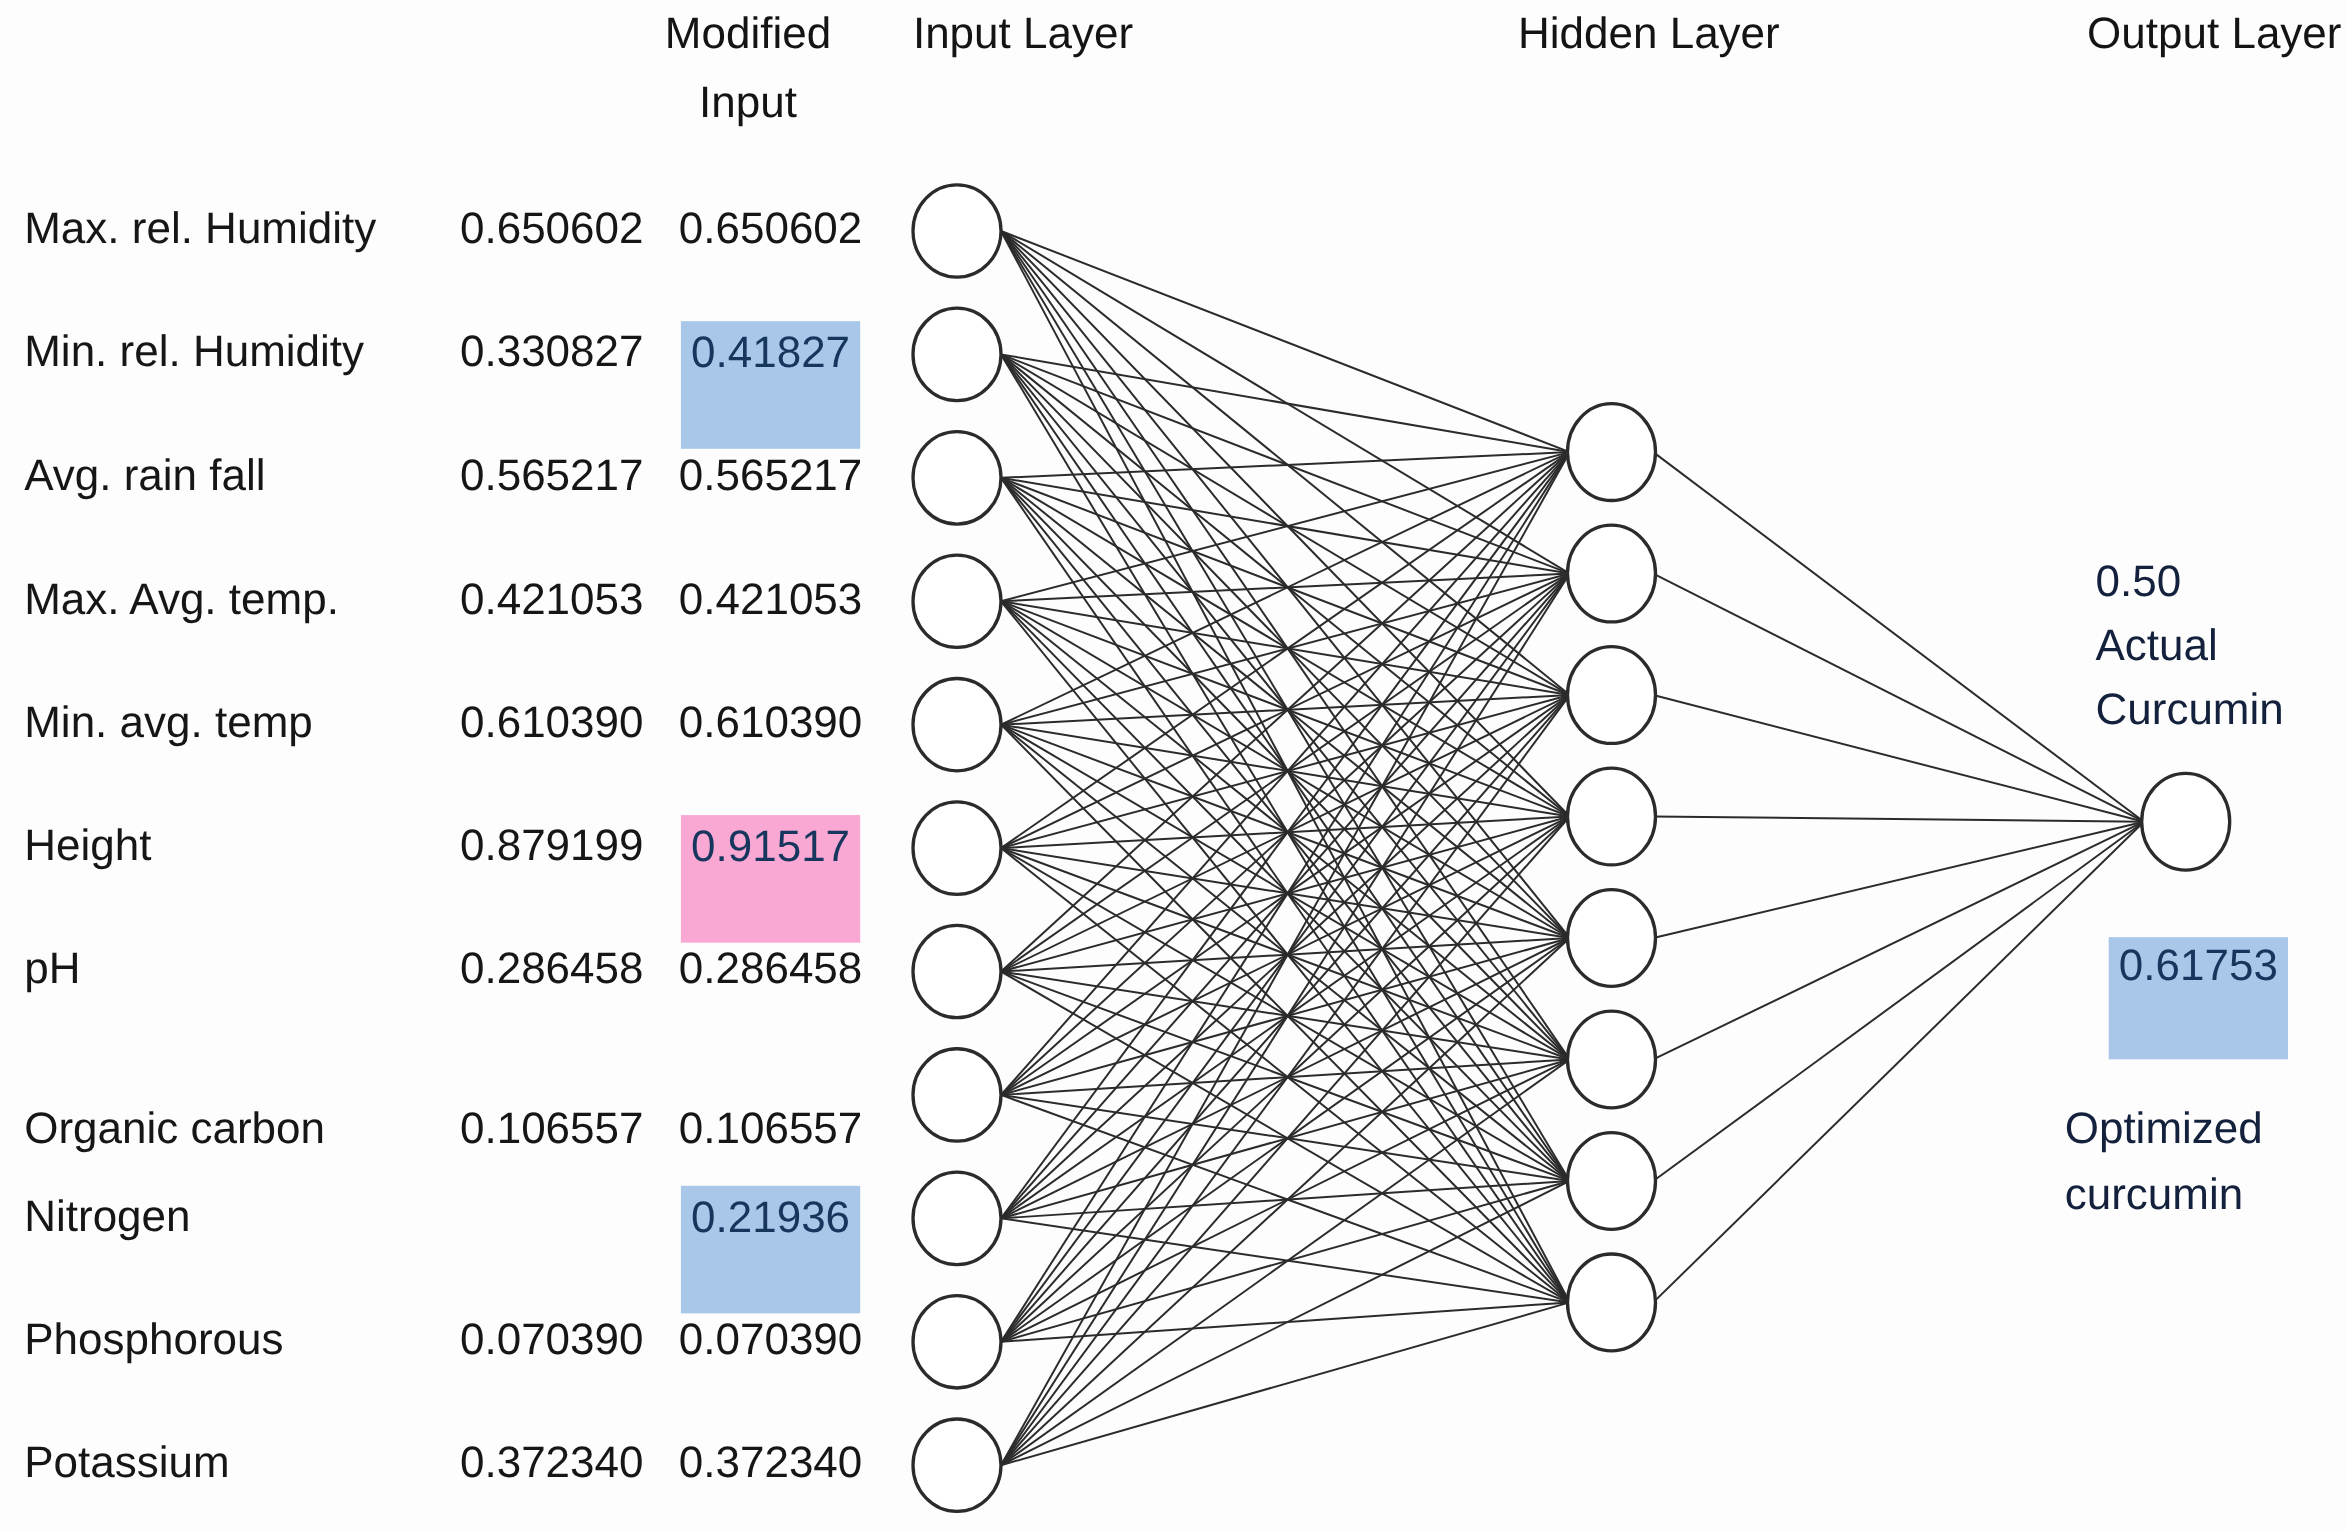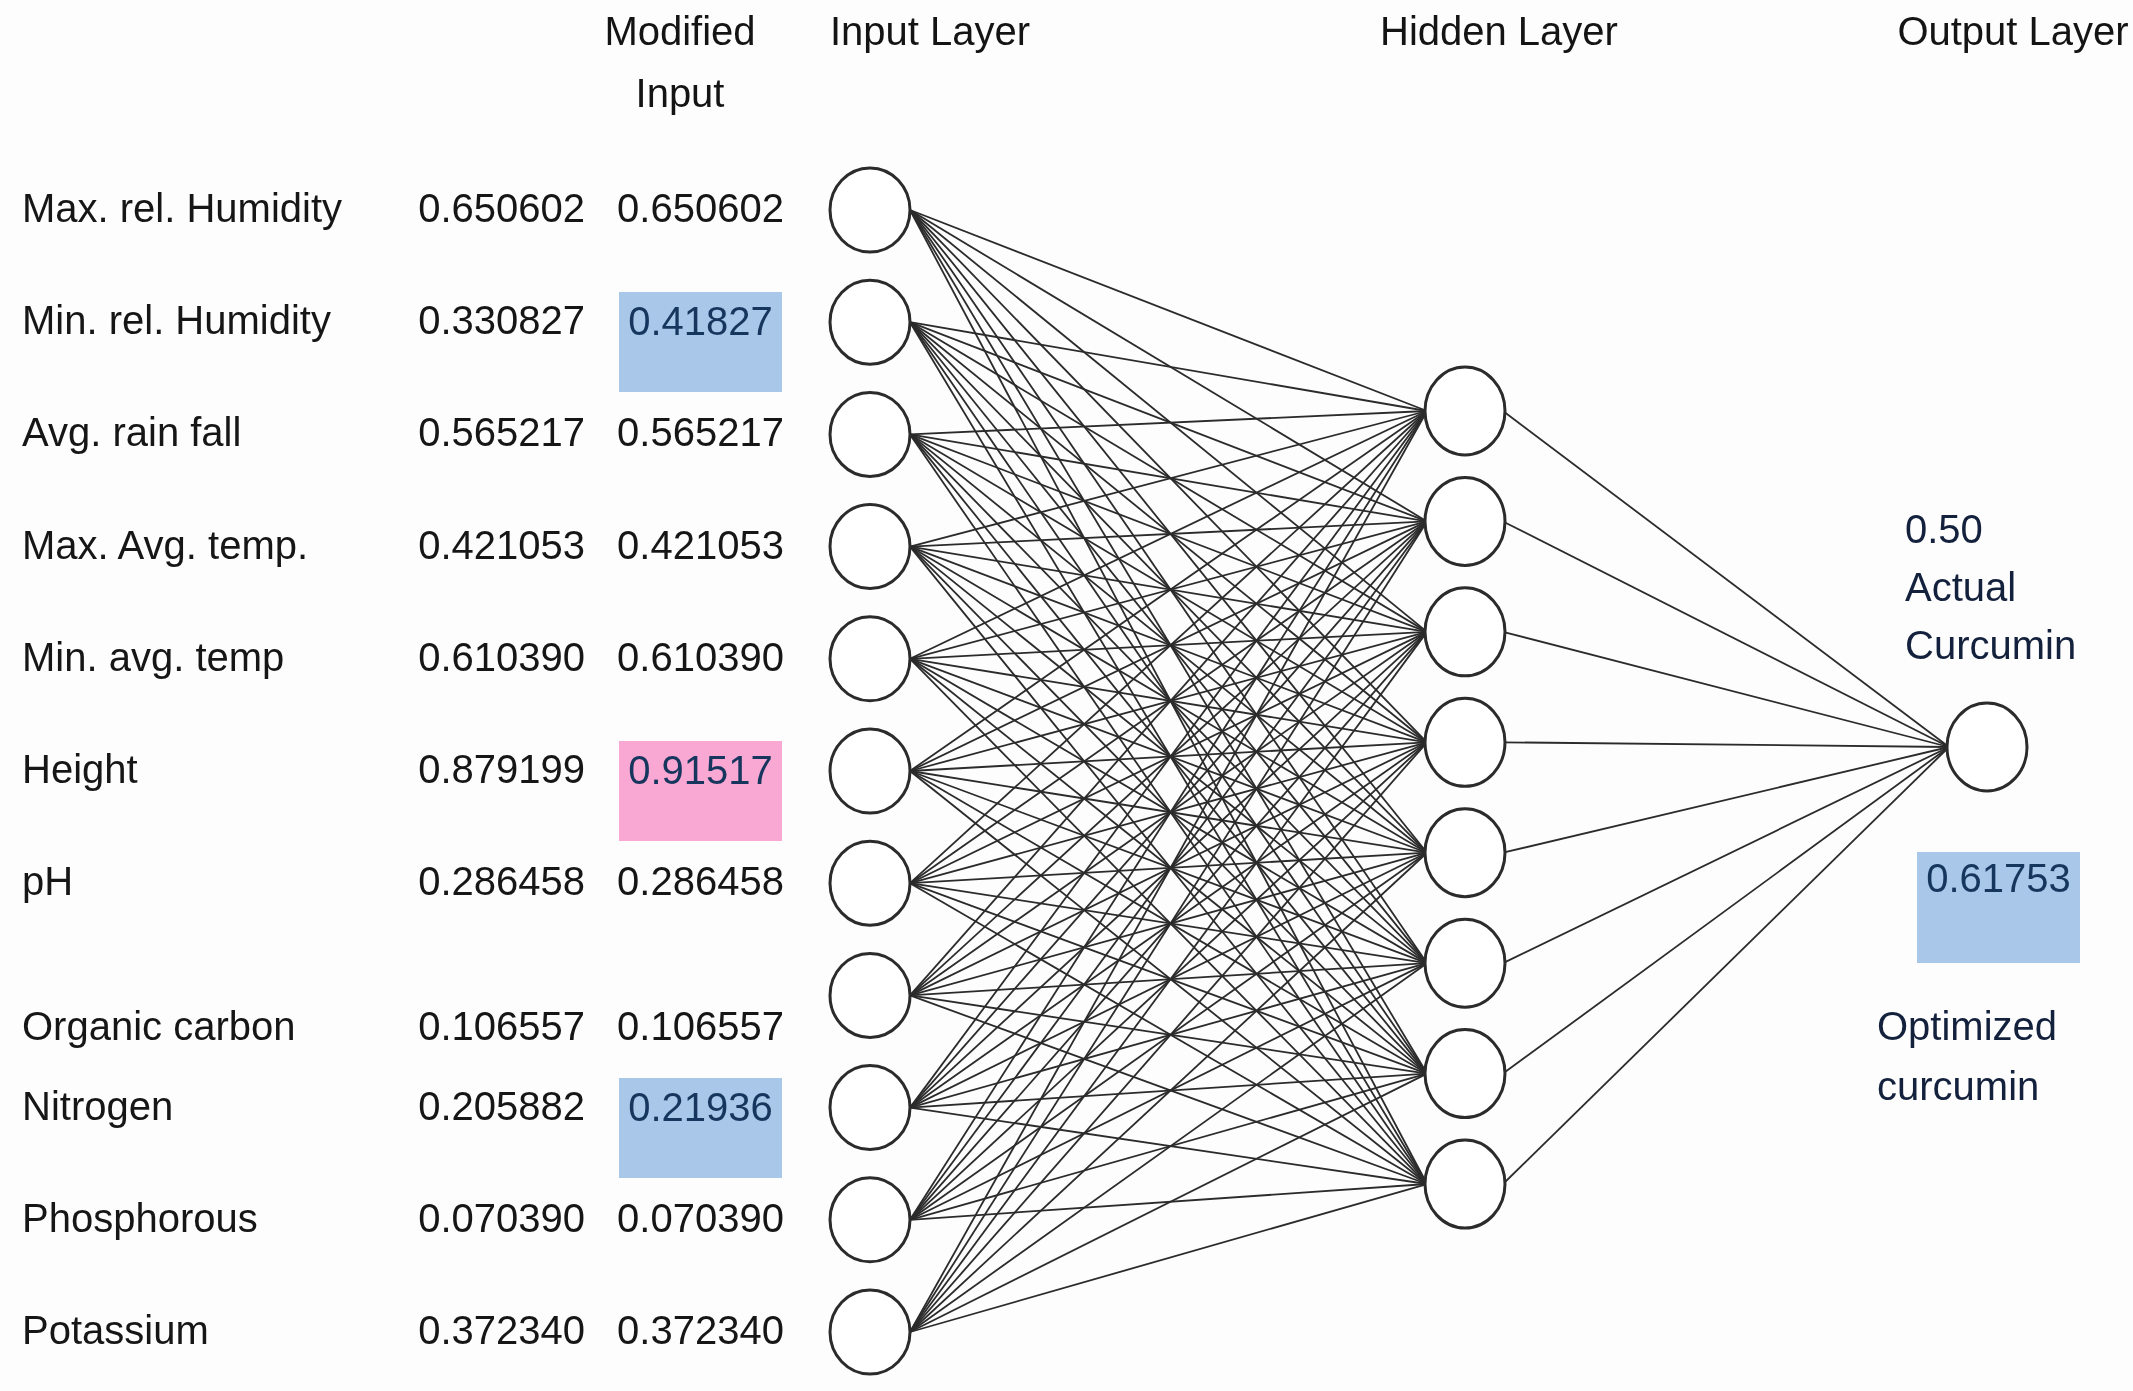--- a/index.html
+++ b/index.html
@@ -23,21 +23,21 @@
   #hdr-output{left:1893px;width:240px;}
   .row{
     position:absolute;left:0;width:100%;height:112px;
     font-size:40px;line-height:56px;white-space:nowrap;
   }
   .row .lbl{position:absolute;left:22px;top:0;color:#161616;}
   .row .val{position:absolute;left:370px;width:215px;top:0;text-align:right;color:#161616;}
   .row .modcell{position:absolute;left:603px;width:195px;top:0;display:flex;justify-content:center;align-items:flex-start;}
   .row .modplain{display:block;text-align:center;color:#161616;}
   .row .modhl{
-    display:block;width:163px;height:100px;
+    display:block;width:163px;height:116px;
     text-align:center;line-height:54px;padding-top:2px;box-sizing:border-box;
   }
   #net-svg{position:absolute;left:0;top:0;}
   #actual-block{
     position:absolute;left:1905px;top:500px;
     font-size:40px;line-height:58px;color:#13213d;white-space:nowrap;
   }
   #opt-box{
     position:absolute;left:1917px;top:852px;width:163px;height:111px;
     font-size:40px;line-height:52px;text-align:center;white-space:nowrap;
@@ -112,21 +112,20 @@
       </div>
       <div class="row" style="top: 998px;">
         <span class="lbl">Organic carbon</span>
         <span class="val">0.106557</span>
         <div class="modcell">
           <span class="modplain">0.106557</span>
         </div>
       </div>
       <div class="row" style="top: 1077.6px;">
         <span class="lbl">Nitrogen</span>
-        <span class="val">0.205882</span>
         <div class="modcell">
           <span class="modhl" style="background: rgb(169, 199, 232); color: rgb(23, 54, 93);">0.21936</span>
         </div>
       </div>
       <div class="row" style="top: 1189.8px;">
         <span class="lbl">Phosphorous</span>
         <span class="val">0.070390</span>
         <div class="modcell">
           <span class="modplain">0.070390</span>
         </div>

